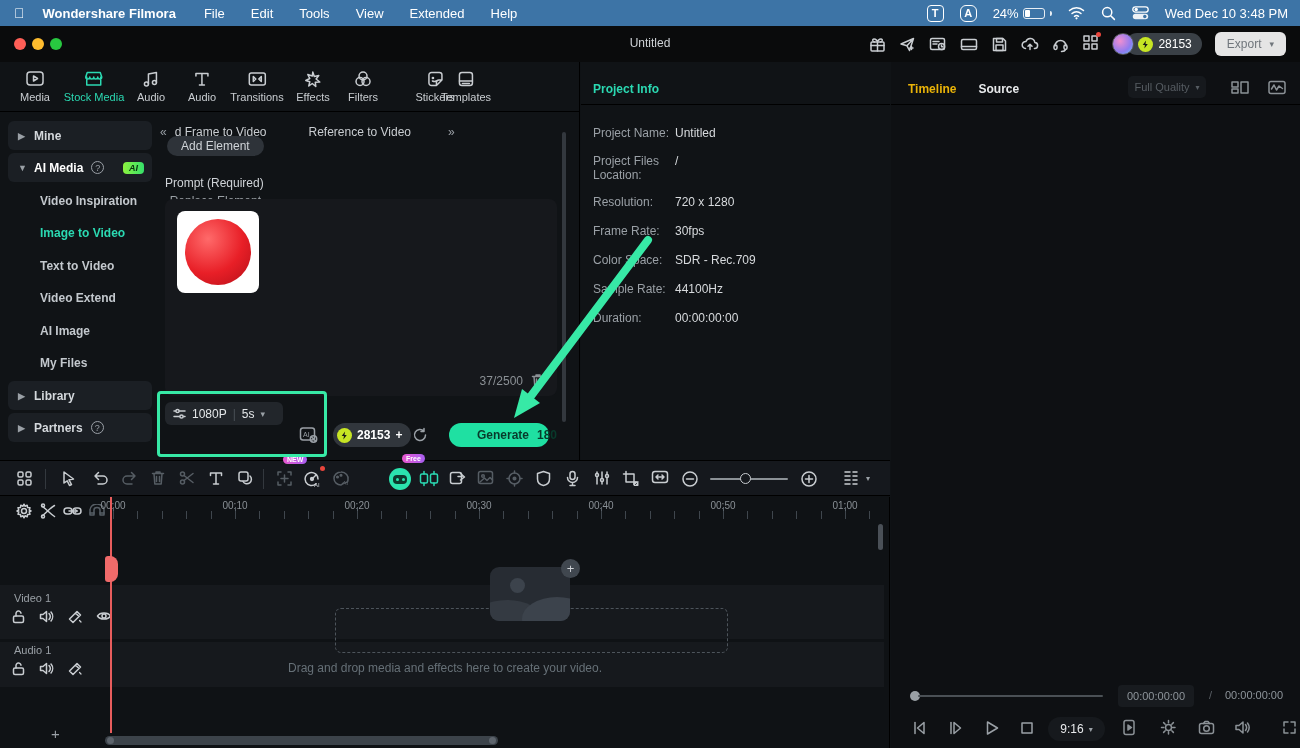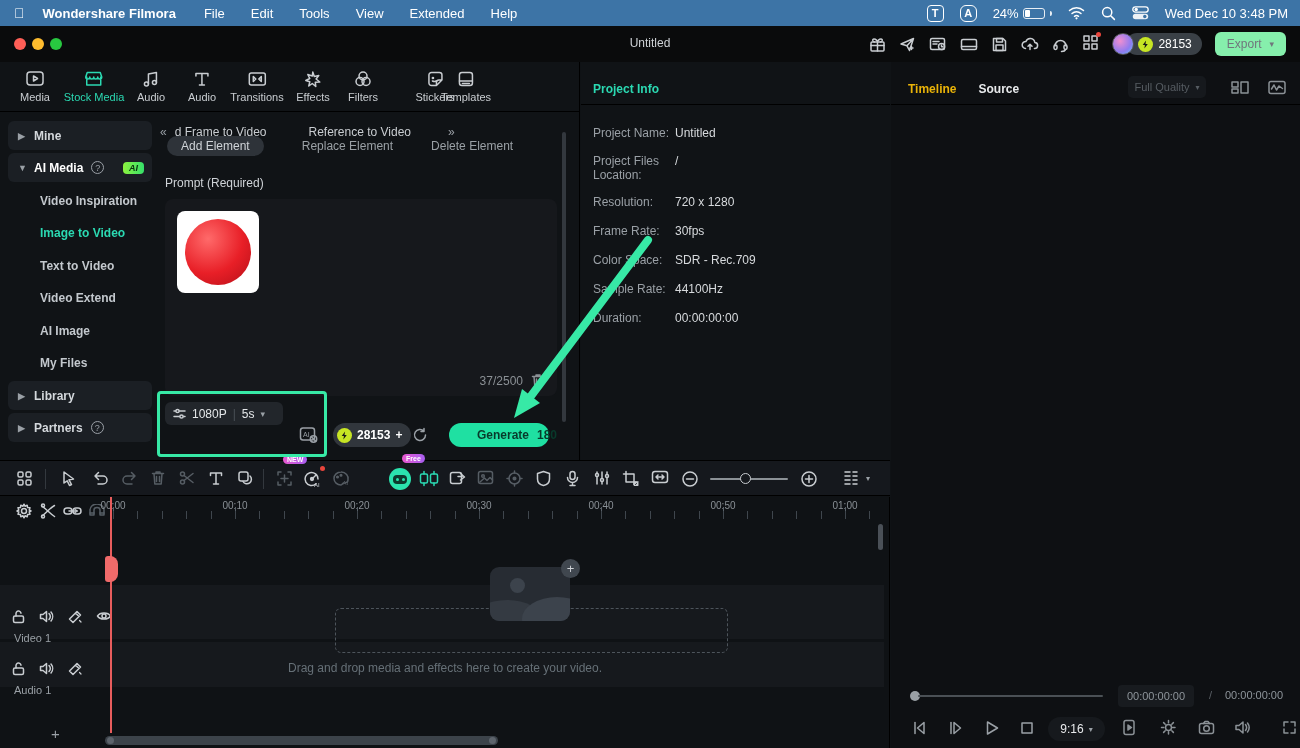--- a/index.html
+++ b/index.html
@@ -1,19 +1,19 @@
 <!DOCTYPE html>
 <html><head>
 <meta charset="utf-8">
 <style>
   * { margin:0; padding:0; box-sizing:border-box; }
   html,body { background:#000; }
   body { font-family:"Liberation Sans", sans-serif; }
   #app { position:relative; width:1300px; height:748px; overflow:hidden; background:#0f1215; }
-  .abs { position:absolute; }
+  .abs { position:absolute;flex-direction:column; }
 
   
   .menubar { position:absolute; left:0; top:0; width:1300px; height:26px; background:#3d74a6;
              display:flex; align-items:center; color:#fff; font-size:13px; }
   .menubar .apple { margin-left:14px; font-size:14px; }
   .menubar .appname { font-weight:bold; margin-left:18px; }
   .menubar .menus { display:flex; gap:26px; margin-left:28px; }
   .mb-right { position:absolute; right:0; top:0; height:26px; display:flex; align-items:center; gap:16px; padding-right:12px; }
   .sq-icon { width:17px; height:17px; border:1.5px solid #fff; border-radius:4px; display:flex; align-items:center;
              justify-content:center; font-size:11px; font-weight:bold; }
@@ -27,21 +27,21 @@
   .tl { width:12px; height:12px; border-radius:50%; display:inline-block; }
   .doc-title { position:absolute; left:0; right:0; top:10px; text-align:center; color:#cfd3d7; font-size:12px; }
   .tb-icons { position:absolute; right:0; top:0; height:36px; display:flex; align-items:center; gap:13px; padding-right:14px; }
   .ic { stroke:#c9cdd1; fill:none; stroke-width:1.5; stroke-linecap:round; stroke-linejoin:round; }
   .ic.dim { stroke:#565d64; }
   .credit-pill { display:flex; align-items:center; gap:5px; background:#3a4046; border-radius:12px; height:22px;
                  padding:0 10px 0 4px; color:#fff; font-size:12px; }
   .avatar { width:22px; height:22px; border-radius:50%; background:radial-gradient(circle at 35% 35%, #f08fd0, #8f7bf0 60%, #62c8f0); 
             border:1px solid #555; margin-right:-8px; z-index:2; position:relative; }
   .coin { width:15px; height:15px; border-radius:50%; background:#c7e524; display:flex; align-items:center; justify-content:center; }
-  .export-btn { background:#86efac; color:#70767c; border:none; border-radius:6px; height:24px; padding:0 12px;
+  .export-btn { background:#e5e5e5; color:#70767c; border:none; border-radius:6px; height:24px; padding:0 12px;
                 font-size:12px; display:flex; align-items:center; gap:8px; }
 
   
   .left-panel  { position:absolute; left:0; top:62px; width:580px; height:398px; background:#101316; border-right:1px solid #000; }
   .mid-panel   { position:absolute; left:581px; top:62px; width:344px; height:398px; background:#101316; border-right:1px solid #000; }
   .right-panel { position:absolute; left:891px; top:62px; width:409px; height:686px; background:#0e1013; }
 
   
   .media-tabs { position:absolute; left:0; top:0; width:580px; height:50px; border-bottom:1px solid #000;
                 display:flex; align-items:center; }
@@ -122,21 +122,21 @@
   .zoom-handle { position:absolute; left:740px; top:12px; width:11px; height:11px; border-radius:50%; background:#15181d; border:1.5px solid #c9cdd1; }
 
   
   .timeline { position:absolute; left:0; top:497px; width:890px; height:251px; background:#0f1215; border-right:1px solid #000; }
   .ruler-label { position:absolute; top:3px; transform:translateX(-50%); color:#8a9096; font-size:10px; }
   .ticks-minor { position:absolute; left:113px; top:14px; width:770px; height:8px;
                  background:repeating-linear-gradient(to right,#3f464d 0 1px,transparent 1px 24.4px); }
   .ticks-major { position:absolute; left:113px; top:10px; width:770px; height:12px;
                  background:repeating-linear-gradient(to right,#5a626a 0 1px,transparent 1px 122px); }
   .lane { position:absolute; left:0; width:884px; background:#16191d; }
-  .track-label { position:absolute; left:14px; color:#9aa0a6; font-size:11px;margin-top:40px; }
+  .track-label { position:absolute; left:14px; color:#9aa0a6; font-size:11px; }
   .track-icons { position:absolute; left:12px; display:flex; gap:14px; }
   .dropzone { position:absolute; left:335px; top:111px; width:393px; height:45px; border:1px dashed #4d545b; border-radius:6px; }
   .ph-card { position:absolute; left:490px; top:70px; width:80px; height:54px; background:#272c33; border-radius:9px; overflow:hidden; }
   .ph-circle { position:absolute; left:20px; top:11px; width:15px; height:15px; border-radius:50%; background:#3c434c; }
   .ph-hill1 { position:absolute; left:-18px; top:33px; width:70px; height:40px; border-radius:50%; background:#343a42; }
   .ph-hill2 { position:absolute; left:32px; top:30px; width:70px; height:44px; border-radius:50%; background:#3c434c; }
   .ph-plus { position:absolute; left:561px; top:62px; width:19px; height:19px; border-radius:50%; background:#40474f;
              color:#cfd3d7; font-size:13px; display:flex; align-items:center; justify-content:center; }
   .drop-hint { position:absolute; left:0; top:164px; width:890px; text-align:center; color:#667077; font-size:12px; }
   .playhead { position:absolute; left:110px; top:0; width:2px; height:236px; background:#e85d5d; z-index:4; }

